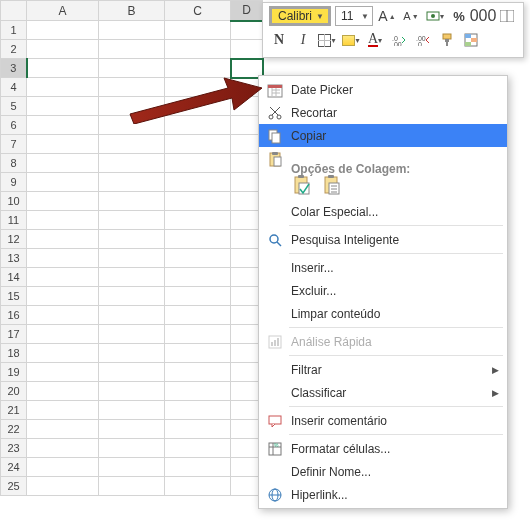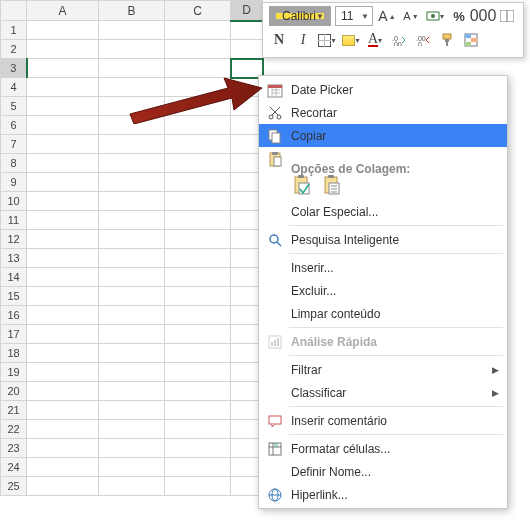--- a/index.html
+++ b/index.html
@@ -61,21 +61,21 @@
     background: #fff;
     border: 1px solid #c9c9c9;
     box-shadow: 2px 2px 6px rgba(0,0,0,0.2);
     padding: 3px 6px;
     display: flex;
     flex-direction: column;
     gap: 4px;
   }
   .mt-row { display: flex; align-items: center; gap: 4px; }
   .mt-font {
-    border: 7px solid #a3a3a3;
+    border: 3px solid #a3a3a3;
     height: 20px;
     width: 62px;
     padding: 0 4px 0 6px;
     font-size: 12px;
     display: flex; align-items: center; justify-content: space-between;
     background: #fde047;
   }
   .mt-size {
     border: 1px solid #ababab;
     height: 20px;
@@ -111,21 +111,21 @@
     font-size: 12px;
   }
   .cm-item {
     display: flex;
     align-items: center;
     height: 23px;
     padding: 0 8px 0 4px;
     color: #333;
   }
   .cm-item.hover { background: #3b82f6; }
-  .cm-item.disabled { color: #aeaeae; font-weight: bold; }
+  .cm-item.disabled { color: #aeaeae; }
   .cm-icon {
     width: 24px;
     display: flex;
     align-items: center;
     justify-content: center;
     flex-shrink: 0;
   }
   .cm-icon svg { display:block; }
   .cm-label { flex: 1; padding-left: 4px; }
   .cm-arrow { font-size: 9px; color: #555; padding-left: 6px; }

